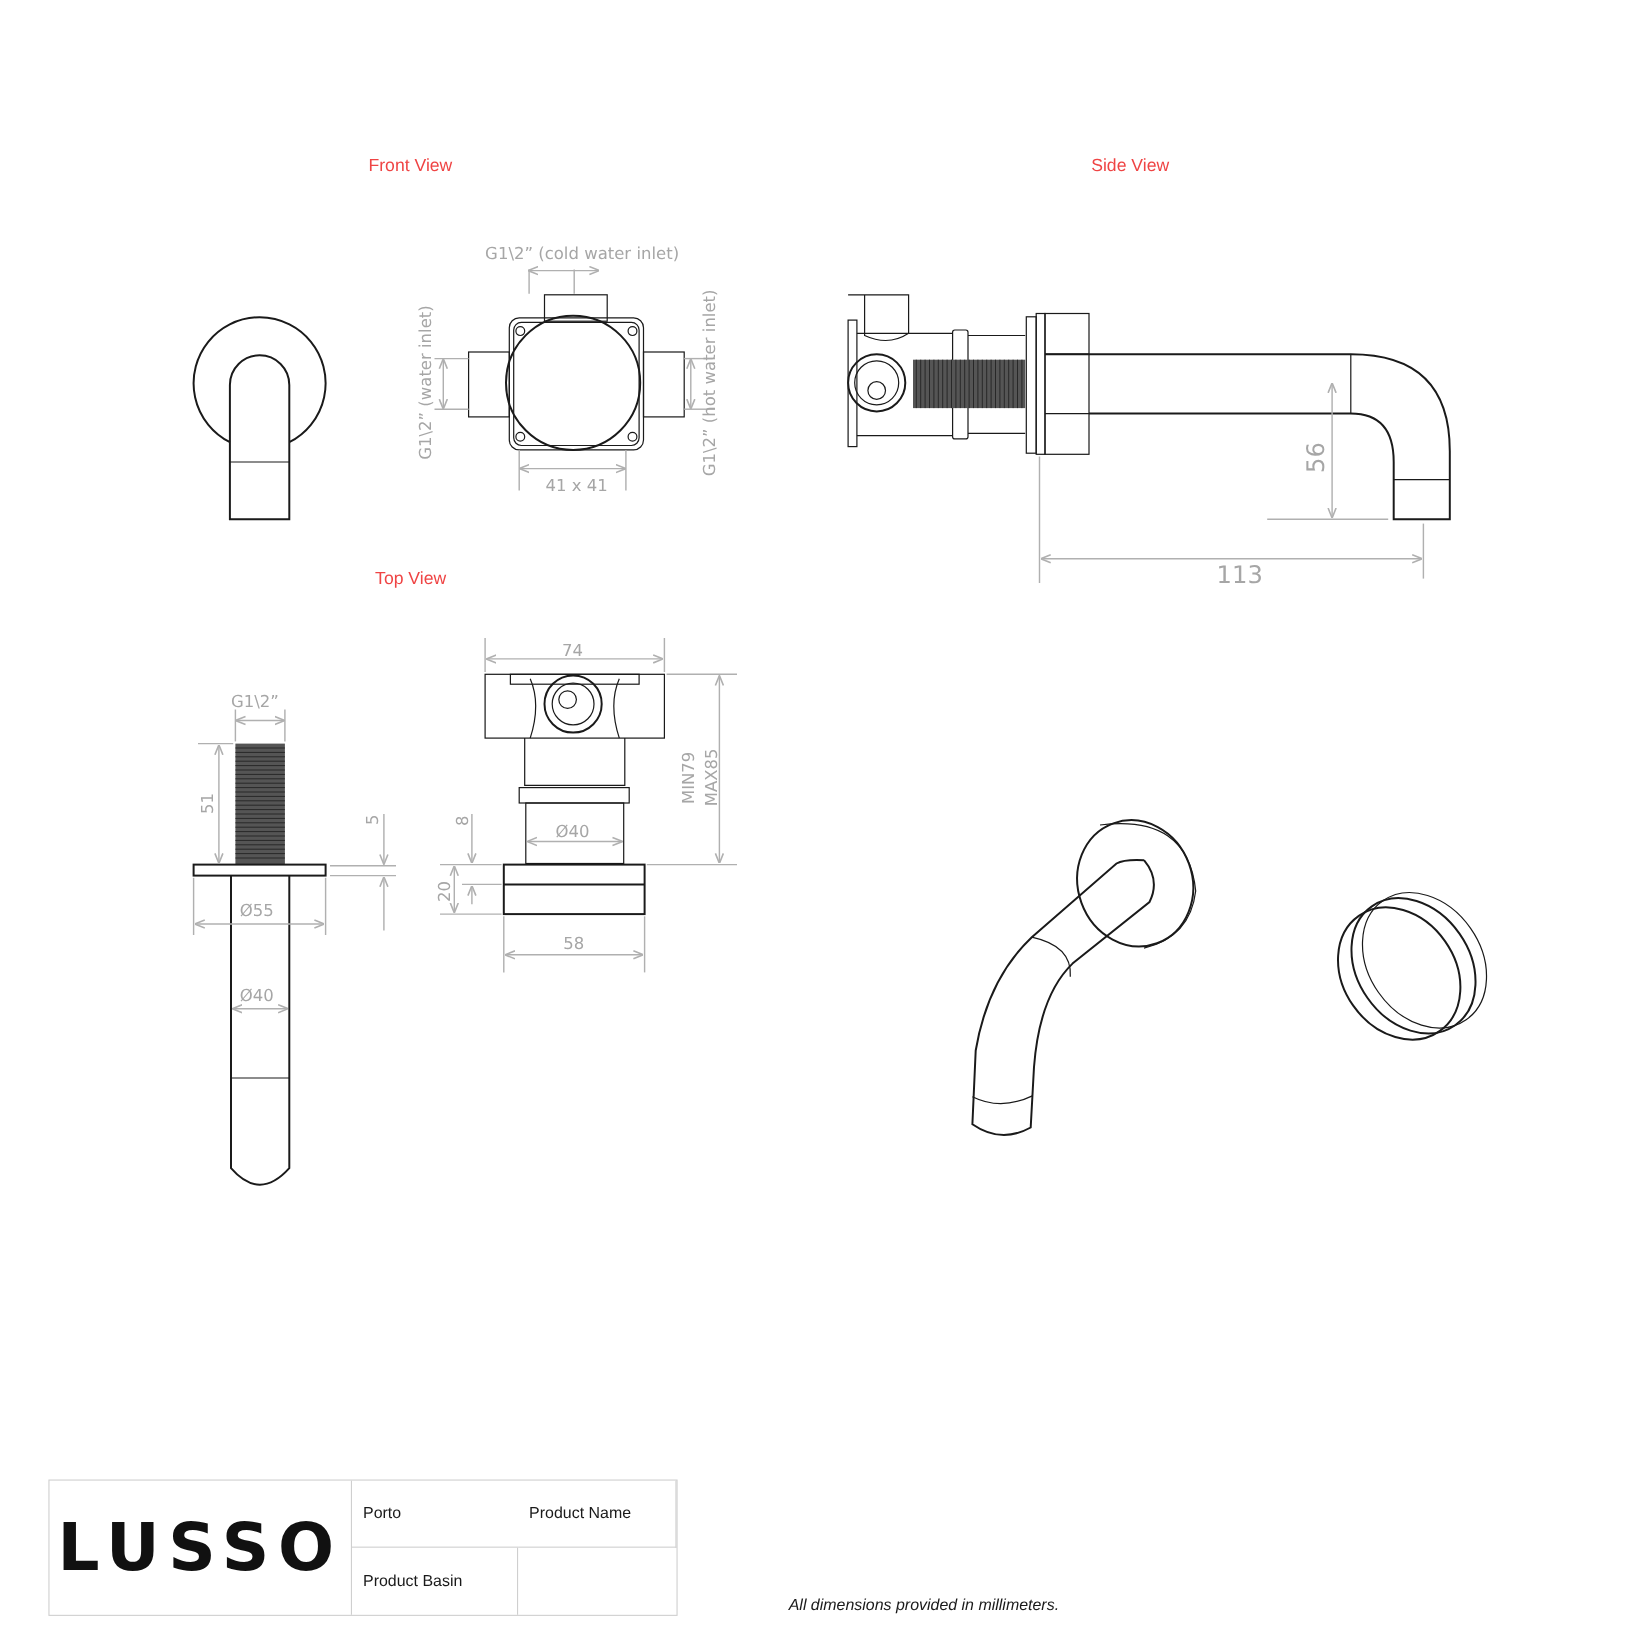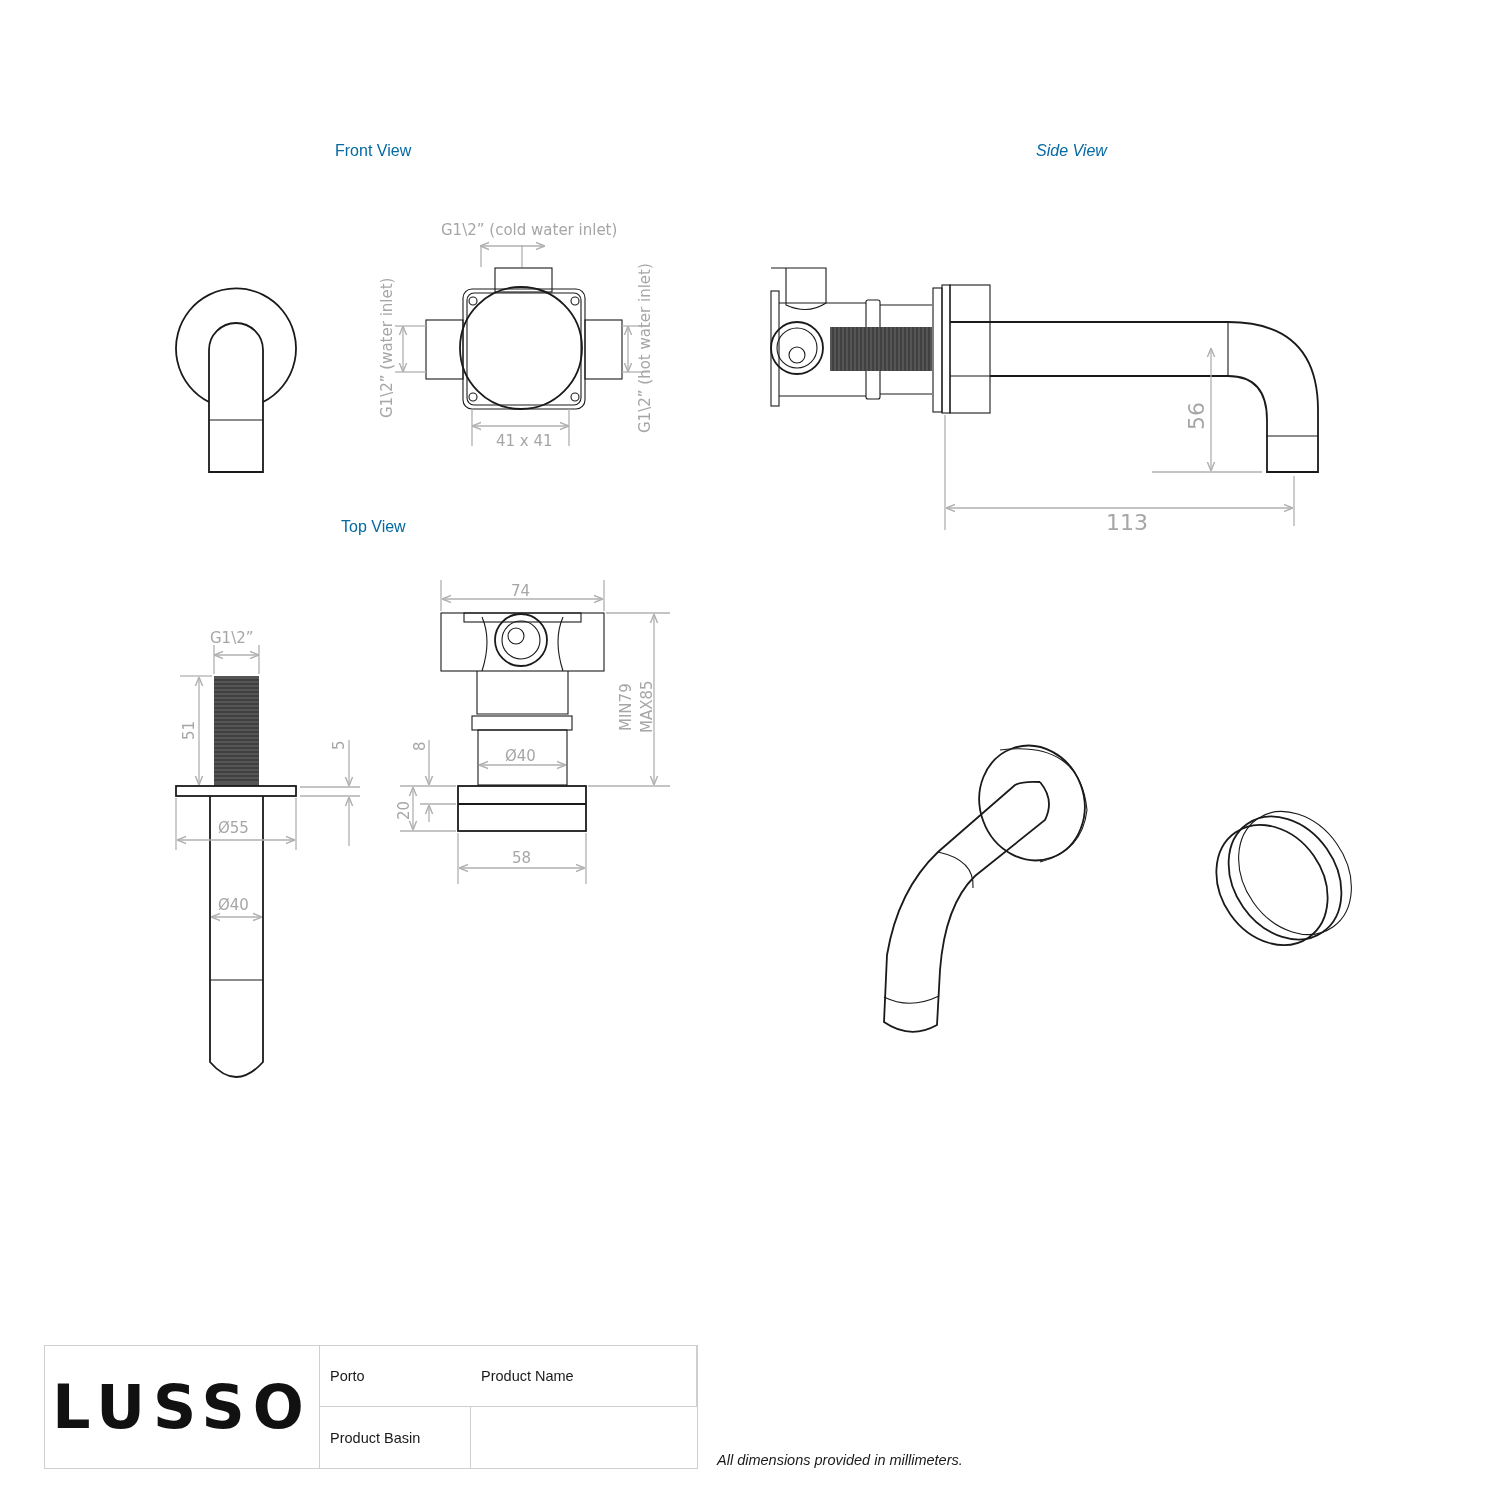--- a/index.html
+++ b/index.html
@@ -1,41 +1,41 @@
 <!DOCTYPE html>
 <html><head>
   <meta charset="utf-8">
   <style>
     html, body { margin: 0; padding: 0; background: #ffffff; }
     body { width: 1500px; height: 1500px; position: relative; overflow: hidden;
            font-family: "Liberation Sans", sans-serif; }
-    .view-title { position: absolute; font-size: 16px; color: #0369a1; }
+    .view-title { position: absolute; font-size: 16px; color: #ef4444; }
     svg.drawing { position: absolute; left: 0; top: 0; }
     .obj { fill: none; stroke: #1a1a1a; stroke-width: 1.8; }
     .obj-thin { fill: none; stroke: #1a1a1a; stroke-width: 1.1; }
     .dim { fill: none; stroke: #b0b0b0; stroke-width: 1.3; }
     .dimtext { fill: #a6a6a6; font-family: "DejaVu Sans", sans-serif; font-size: 15px; }
     .dimtext-lg { fill: #a6a6a6; font-family: "DejaVu Sans", sans-serif; font-size: 22px; }
-    .title-block { position: absolute; left: 44px; top: 1345px; width: 654px; height: 124px;
+    .title-block { position: absolute; left: 44px; top: 1345px; width: 572px; height: 124px;
                    border: 1.5px solid #cfcfcf; box-sizing: border-box; display: flex; }
     .tb-logo { width: 274px; border-right: 1.5px solid #cfcfcf; display: flex; align-items: center;
                justify-content: center; font-size: 60px; font-weight: bold; letter-spacing: 8px;
                color: #111; font-family: "DejaVu Sans", sans-serif; }
     .tb-grid { flex: 1; display: grid; grid-template-columns: 151px 1fr; grid-template-rows: 1fr 1fr; }
     .tb-cell { display: flex; align-items: center; padding-left: 10px; font-size: 14.5px; color: #1a1a1a; }
     .tb-cell.label { border-right: 1.5px solid #cfcfcf; }
     .tb-cell.row1 { border-bottom: 1.5px solid #cfcfcf; align-items: flex-start; padding-top: 22px; }
     .tb-cell.row2 { align-items: flex-start; padding-top: 23px; }
     .note { position: absolute; left: 717px; top: 1452px; font-size: 14.5px; font-style: italic; color: #1a1a1a; }
   </style>
 </head>
 <body>
 
 <div class="view-title" style="left:335px; top:142px;">Front View</div>
-<div class="view-title" style="left:1036px; top:142px;font-style:italic;">Side View</div>
+<div class="view-title" style="left:992px; top:142px;">Side View</div>
 <div class="view-title" style="left:341px; top:518px;">Top View</div>
 
 <svg class="drawing" width="1500" height="1500" viewBox="0 0 1500 1500">
   <defs>
     <marker id="arr" viewBox="0 0 10 10" refX="9" refY="5" markerWidth="7" markerHeight="7" orient="auto-start-reverse">
       <path d="M0,1 L10,5 L0,9" fill="none" stroke="#b0b0b0" stroke-width="1.6"></path>
     </marker>
   </defs>
 
   <g>

